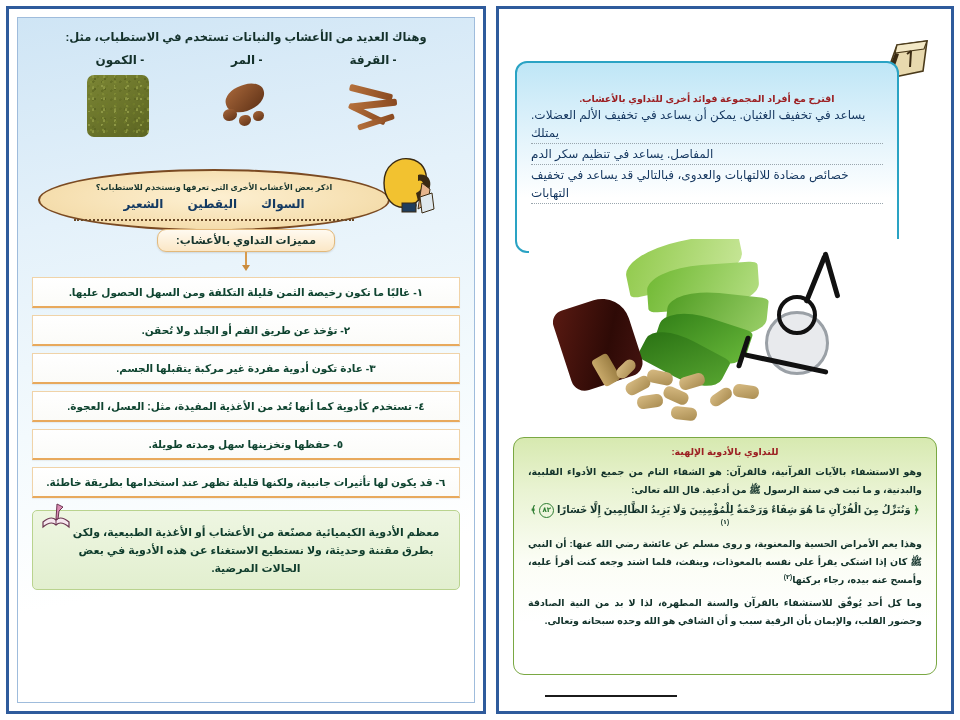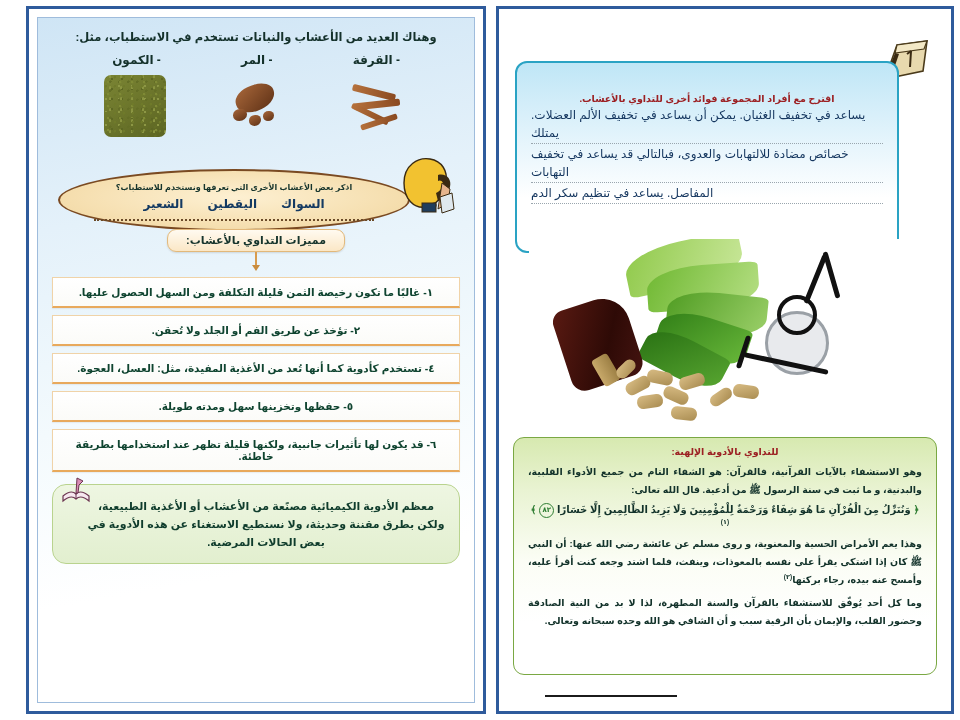--- a/index.html
+++ b/index.html
@@ -16,21 +16,20 @@
     width:492px;height:720px;
     background:#ffffff;
     box-sizing:border-box;
     padding:6px;
   }
   .left-frame{
     position:absolute;left:6px;top:6px;right:6px;bottom:6px;
     border:3px solid #2f5b9c;
     background:#ffffff;
     box-sizing:border-box;
-    margin-left:20px;
   }
   .left-inner{
     position:absolute;left:8px;top:8px;right:8px;bottom:8px;
     border:1px solid #9fbcdc;
     background:linear-gradient(170deg,#cfe5f5 0%,#e4f1fa 28%,#f3fafd 55%,#ffffff 78%,#ffffff 100%);
     box-sizing:border-box;
     overflow:hidden;
   }
 
   
@@ -149,21 +148,21 @@
     text-align:center;
     box-shadow:0 1px 1px rgba(0,0,0,.05);
   }
 
   
   .note-green{
     position:relative;
     margin:12px 14px 0 14px;
     background:linear-gradient(180deg,#eef6e2,#e2efcf);
     border:1px solid #b9d38e;
-    border-radius:14px;
+    border-radius:5px;
     padding:12px 14px 12px 34px;
     font-size:11px;font-weight:bold;color:#0f3c2c;
     line-height:1.65;
     text-align:center;
   }
   .book-icon{position:absolute;left:8px;top:-9px;width:30px;height:30px;}
 
   
   .scroll-icon{position:absolute;right:16px;top:26px;width:58px;height:56px;}
   .blue-box{
@@ -248,22 +247,22 @@
           <path d="M34 16 L33 32" stroke="#3a2a12" stroke-width="2" fill="none"></path>
           <path d="M30 19 L34 16" stroke="#3a2a12" stroke-width="2" fill="none"></path>
           <ellipse cx="10" cy="46" rx="5" ry="3.2" fill="#7b2430"></ellipse>
         </svg>
       </div>
 
       <div class="blue-box">
         <div class="prompt-red">اقترح مع أفراد المجموعة فوائد أخرى للتداوي بالأعشاب.</div>
         <div class="hand-answer">
           <div>يساعد في تخفيف الغثيان. يمكن أن يساعد في تخفيف الألم العضلات. يمتلك</div>
+          <div>المفاصل. يساعد في تنظيم سكر الدم</div>
           <div>خصائص مضادة للالتهابات والعدوى، فبالتالي قد يساعد في تخفيف التهابات</div>
-          <div>المفاصل. يساعد في تنظيم سكر الدم</div>
         </div>
       </div>
 
       <div class="photo">
 
         <div class="aloe" style="left:96px;top:2px;width:118px;height:46px;background:linear-gradient(120deg,#8fc94a,#c9e79a);transform:rotate(-12deg);"></div>
         <div class="aloe" style="left:118px;top:26px;width:112px;height:44px;background:linear-gradient(120deg,#6fb832,#b6df84);transform:rotate(-4deg);"></div>
         <div class="aloe" style="left:138px;top:54px;width:100px;height:42px;background:linear-gradient(120deg,#4f9c22,#9cd06a);transform:rotate(6deg);"></div>
         <div class="aloe" style="left:128px;top:78px;width:92px;height:44px;background:linear-gradient(130deg,#2f7d16,#6cbb3c);transform:rotate(18deg);"></div>
         <div class="aloe" style="left:112px;top:100px;width:86px;height:40px;background:linear-gradient(130deg,#276f12,#5aa832);transform:rotate(28deg);"></div>
@@ -365,20 +364,21 @@
           <div class="badge">مميزات التداوي بالأعشاب:</div>
           <div class="arrow">
             <div class="shaft"></div>
               <div class="head"></div>
           </div>
         </div>
 
         <div class="feat-list">
           <div class="feat">١- غالبًا ما تكون رخيصة الثمن قليلة التكلفة ومن السهل الحصول عليها.</div>
           <div class="feat">٢- تؤخذ عن طريق الفم أو الجلد ولا تُحقن.</div>
+          <div class="feat">٣- عادة تكون أدوية مفردة غير مركبة يتقبلها الجسم.</div>
           <div class="feat">٤- تستخدم كأدوية كما أنها تُعد من الأغذية المفيدة، مثل: العسل، العجوة.</div>
           <div class="feat">٥- حفظها وتخزينها سهل ومدته طويلة.</div>
           <div class="feat">٦- قد يكون لها تأثيرات جانبية، ولكنها قليلة تظهر عند استخدامها بطريقة خاطئة.</div>
         </div>
 
         <div class="note-green">
           <div class="book-icon">
             <svg viewBox="0 0 30 30" width="30" height="30">
               <path d="M2 20 C8 15 12 15 15 18 C18 15 22 15 28 20 L28 25 C22 20 18 20 15 23 C12 20 8 20 2 25 Z" fill="#f6e7ef" stroke="#6b3550" stroke-width="1.2"></path>
               <path d="M15 18 L15 23" stroke="#6b3550" stroke-width="1"></path>

